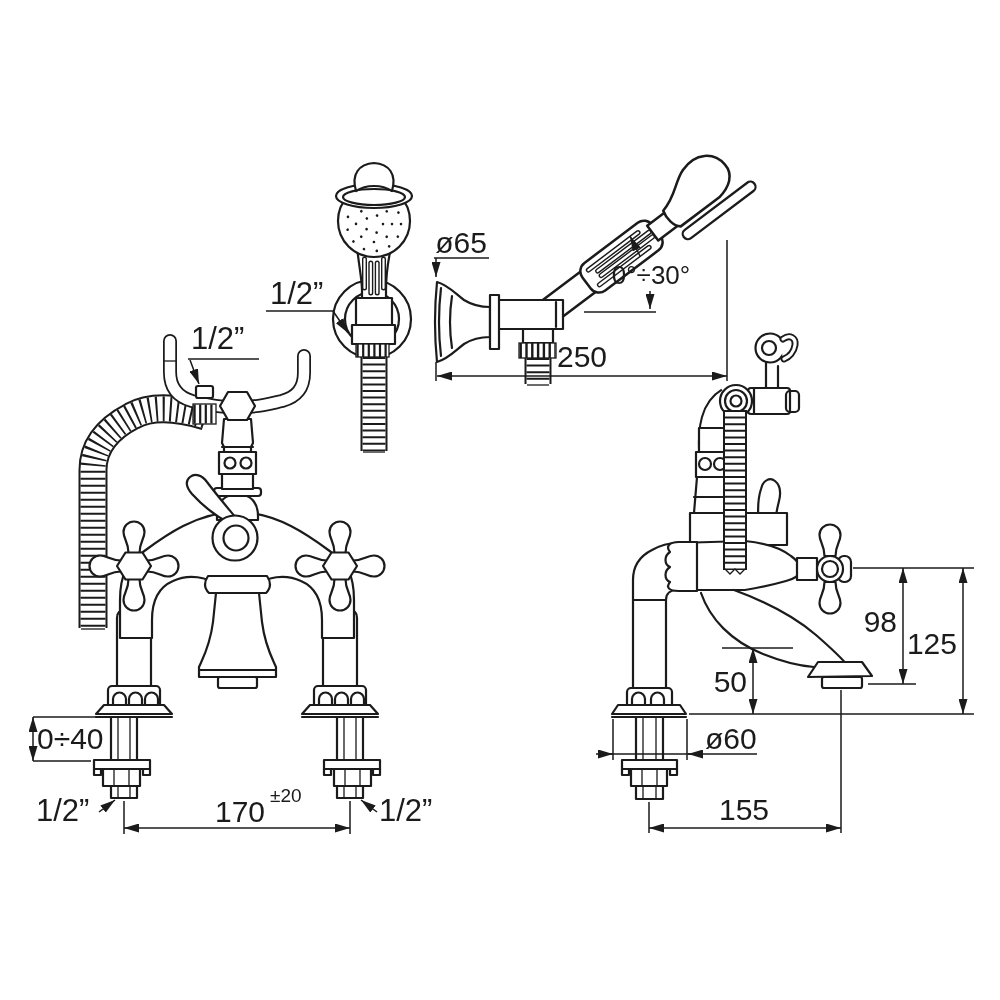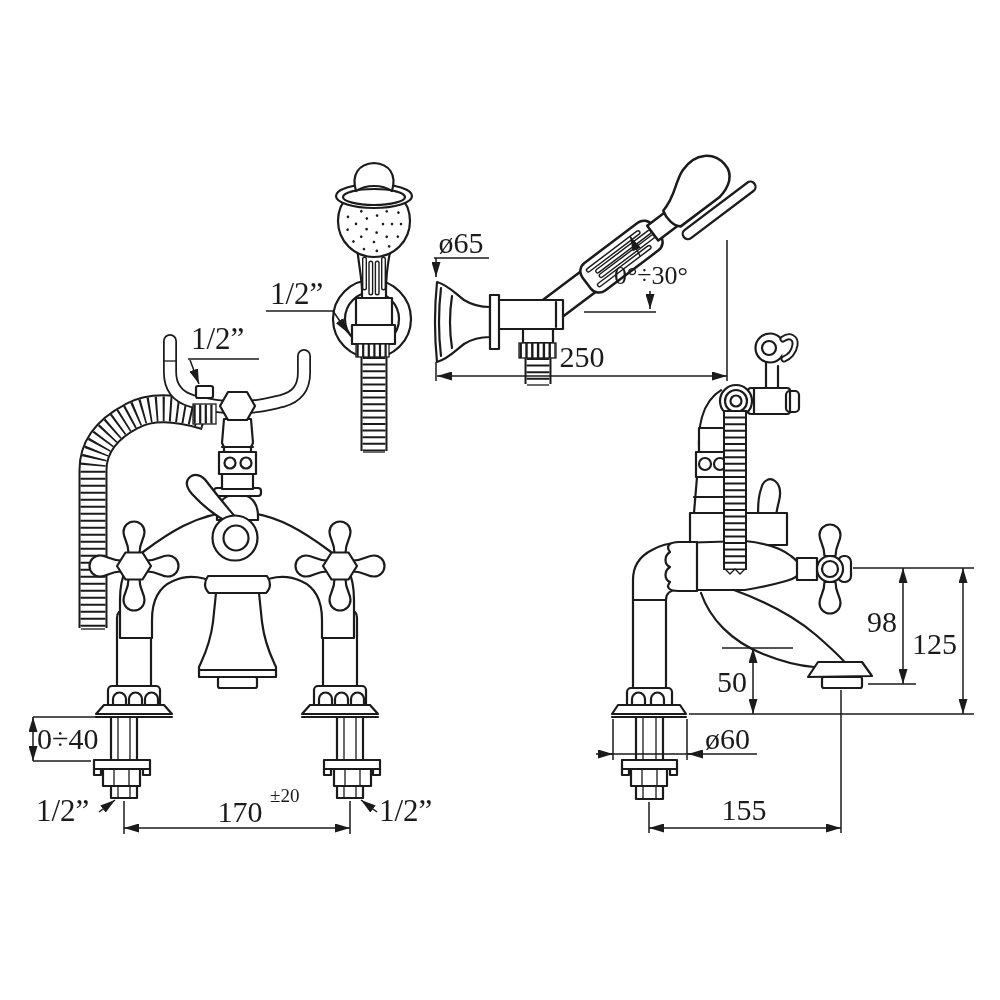--- a/index.html
+++ b/index.html
@@ -1,17 +1,17 @@
 <!DOCTYPE html>
 <html><head>
 <meta charset="utf-8">
 <style>
   html,body{margin:0;padding:0;background:#fff;}
   .stage{width:1000px;height:1000px;background:#fff;position:relative;overflow:hidden;
-         font-family:Liberation Serif, serif;}
+         font-family:Liberation Sans, sans-serif;}
   svg{display:block}
   .wf{fill:#ffffff;stroke:#1b1b1b;stroke-width:2.2;stroke-linejoin:round;}
   .ln{fill:none;stroke:#1b1b1b;stroke-width:2.2;stroke-linejoin:round;stroke-linecap:round;}
   .lt{fill:none;stroke:#1b1b1b;stroke-width:1.3;}
   .dim{fill:none;stroke:#1b1b1b;stroke-width:1.5;}
   .hoseB{fill:none;stroke:#1b1b1b;}
   .hoseW{fill:none;stroke:#ffffff;}
   .rib{fill:none;stroke:#1b1b1b;}
   .slotB{fill:none;stroke:#1b1b1b;stroke-linecap:round;}
   .slotW{fill:none;stroke:#ffffff;stroke-linecap:round;}

